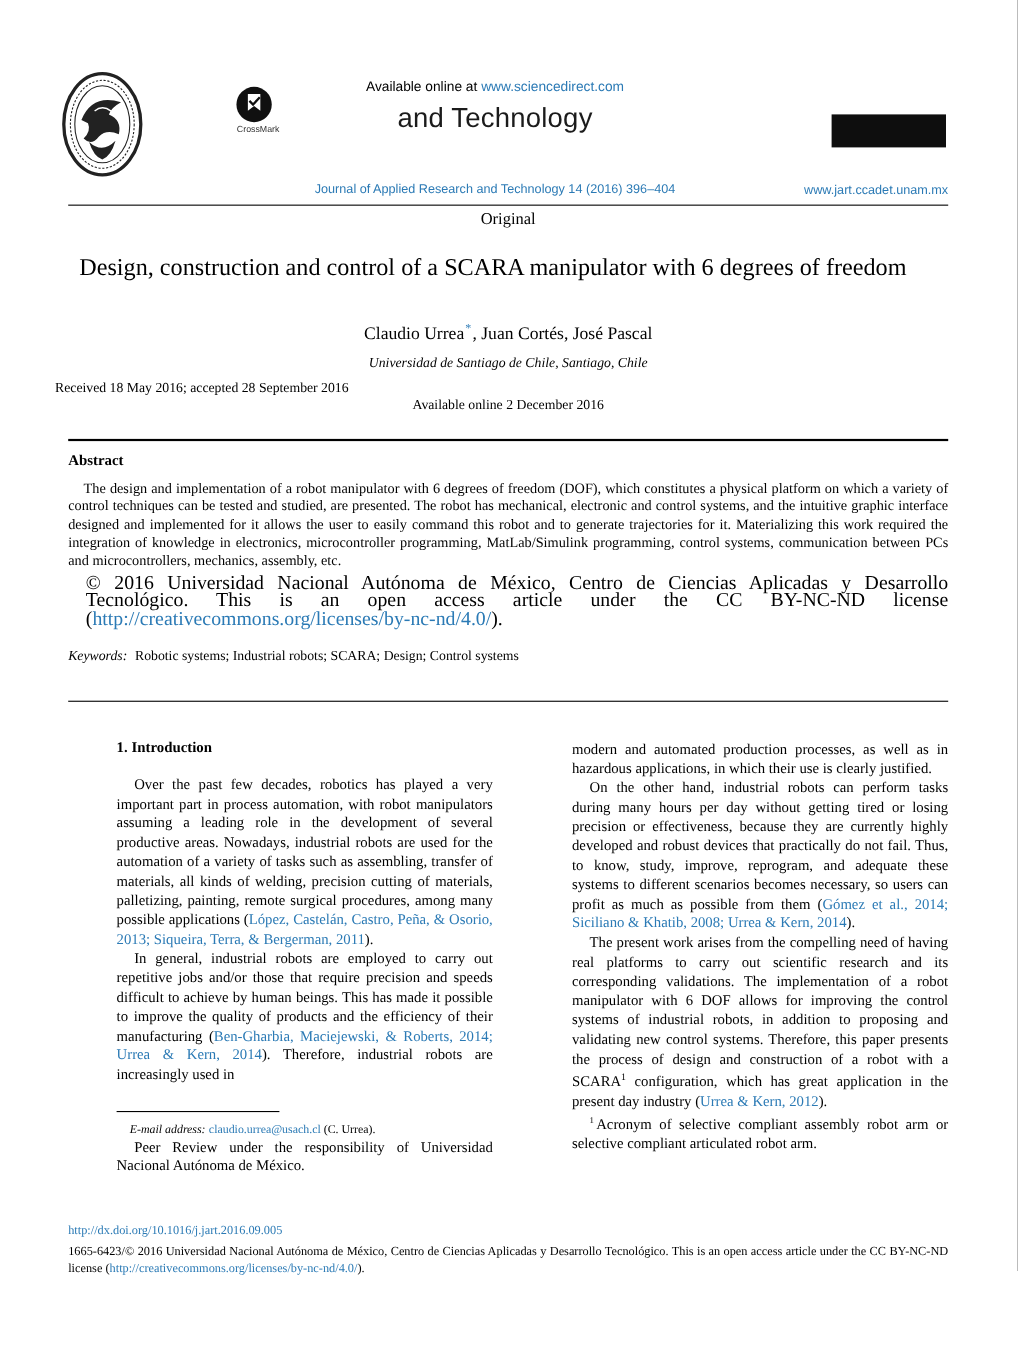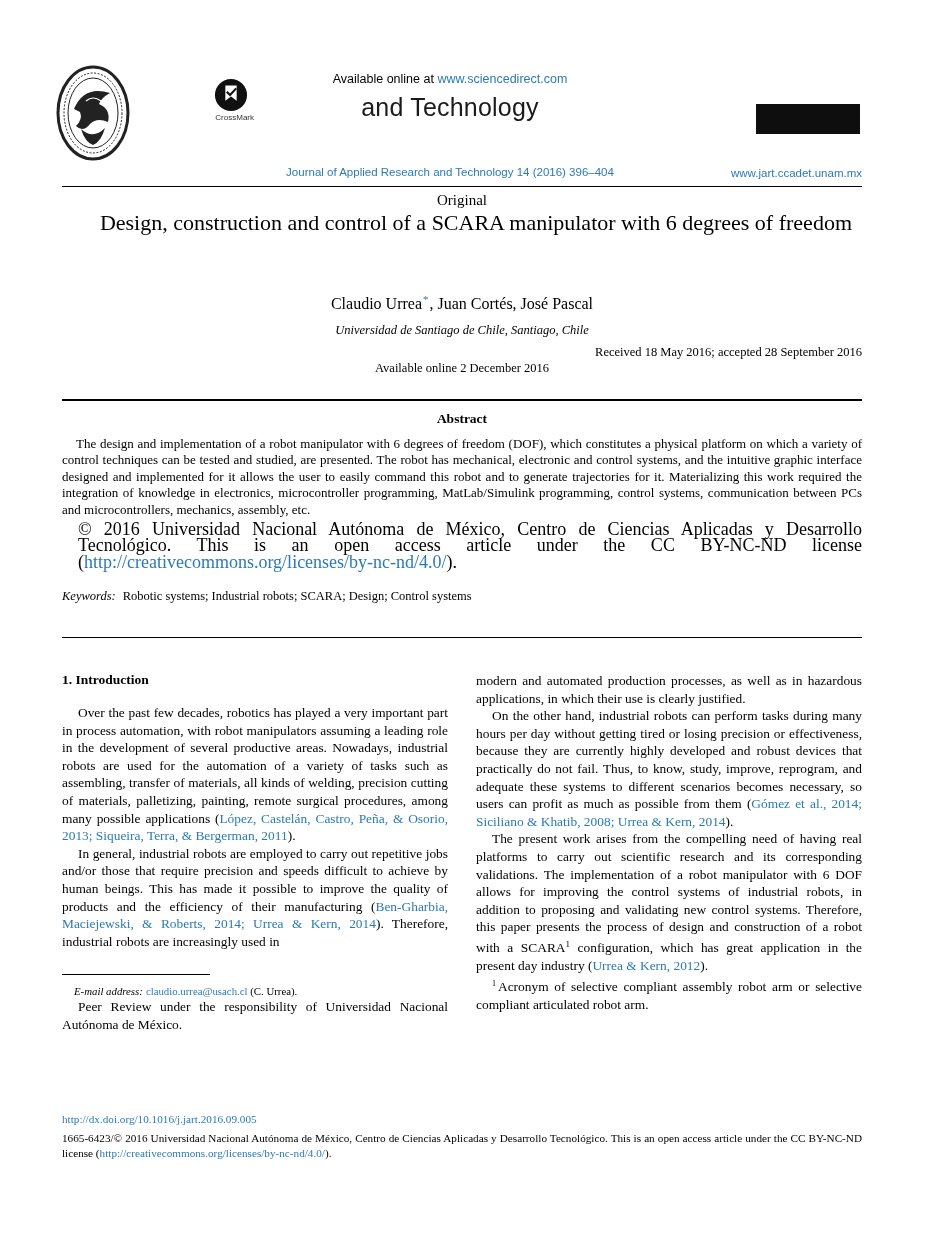--- a/index.html
+++ b/index.html
@@ -19,40 +19,40 @@
   .crossmark svg { width:34px; height:34px; display:block; margin:0 auto; }
   .crossmark .cm-label { font-family:"Liberation Sans", sans-serif; font-size:8px; color:#333; display:block; margin-top:1px; }
   .avail-line { left:250px; top:72px; width:400px; text-align:center; font-family:"Liberation Sans", sans-serif; font-size:12.5px; }
   .jname { left:235px; top:92px; width:430px; text-align:center; font-family:"Liberation Sans", sans-serif; font-size:25px; line-height:30px; color:#1b1b1b; letter-spacing:0.2px; }
   .jcite { left:250px; top:166px; width:400px; text-align:center; font-family:"Liberation Sans", sans-serif; font-size:11.5px; }
   .cover { left:756px; top:104px; width:104px; height:30px; background:#0e0e0e; }
   .jart-url { left:700px; top:167px; width:162px; text-align:right; font-family:"Liberation Sans", sans-serif; font-size:11.5px; }
   .rule-top { left:62px; top:186px; width:800px; height:1px; background:#000; }
   .original { left:62px; top:192px; width:800px; text-align:center; font-size:15px; }
 
-  .title { left:72px; top:208px; width:780px; text-align:right; font-size:22px; line-height:30px; }
+  .title { left:72px; top:228px; width:780px; text-align:left; font-size:22px; line-height:30px; }
   .authors { left:62px; top:293px; width:800px; text-align:center; font-size:16px; }
   .authors .star { font-size:11px; vertical-align:super; margin:0 1px; }
   .affil { left:62px; top:323px; width:800px; text-align:center; font-style:italic; font-size:12.5px; }
-  .received { left:62px; top:345px; width:800px; text-align:right; font-size:12.5px; }
+  .received { left:50px; top:345px; width:800px; text-align:left; font-size:12.5px; }
   .online-line { left:62px; top:361px; width:800px; text-align:center; font-size:12.5px; }
 
   .rule-abstract { left:62px; top:399px; width:800px; height:2px; background:#000; }
   .abstract-block { left:62px; top:411px; width:800px; }
-  .abstract-block h3 { font-size:13.5px; margin:0 0 9px 0; font-weight:bold;text-align:center; }
+  .abstract-block h3 { font-size:13.5px; margin:0 0 9px 0; font-weight:bold; }
   .abs-text { font-size:13px; line-height:16.4px; text-align:justify; text-indent:14px; margin:0; }
   .abs-copy { font-size:18px; line-height:16.4px; text-align:justify; margin:3px 0 0 16px; }
   .keywords { margin-top:19px; font-size:12.5px; }
   .kw-label { font-style:italic; }
   .kw-text { margin-left:7px; }
   .rule-kw { left:62px; top:637px; width:800px; height:1px; background:#000; }
 
   
   .body-cols { left:62px; top:672px; width:800px; display:flex; gap:28px; }
-  .col { width:386px; }
+  .col { width:386px;margin-left:44px; }
   .col h2 { font-size:13.5px; margin:0 0 16px 0; font-weight:bold; }
   .col p { font-size:13.4px; line-height:17.6px; text-align:justify; text-indent:16px; margin:0; }
   .col p.cont { text-indent:0; }
   .col sup.fnref { font-size:9px; }
 
   .fnsep { width:148px; height:1px; background:#000; margin:24px 0 9px 0; }
   .fnote { font-size:10.8px; line-height:14px; }
   .fnote .star { font-size:9px; vertical-align:super; margin-right:2px; }
   .email-line { padding-left:12px; }
   .email-label { font-style:italic; }

